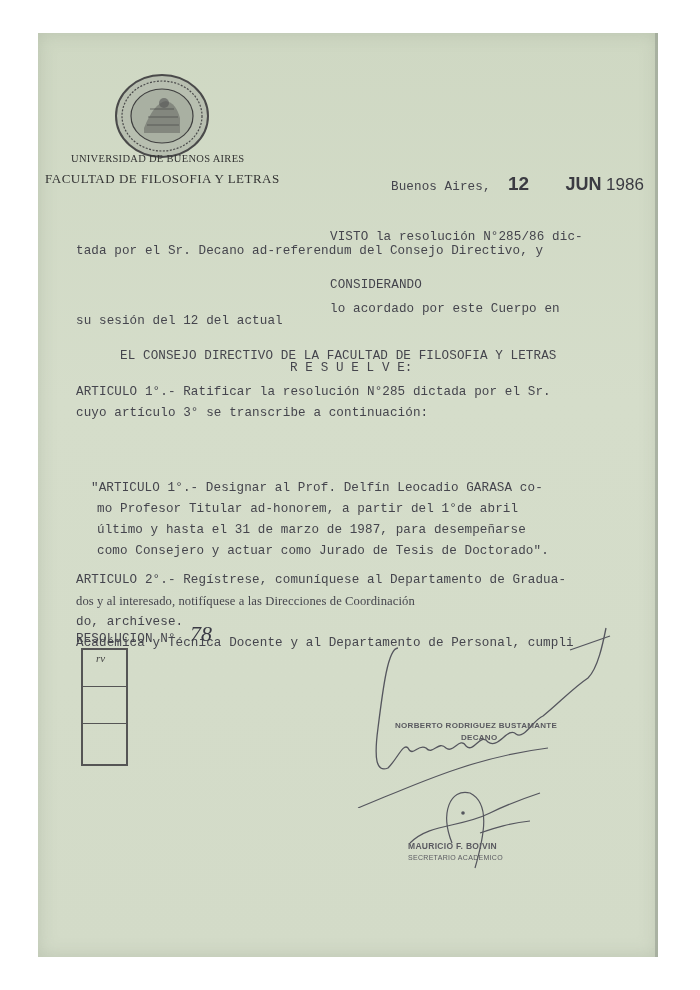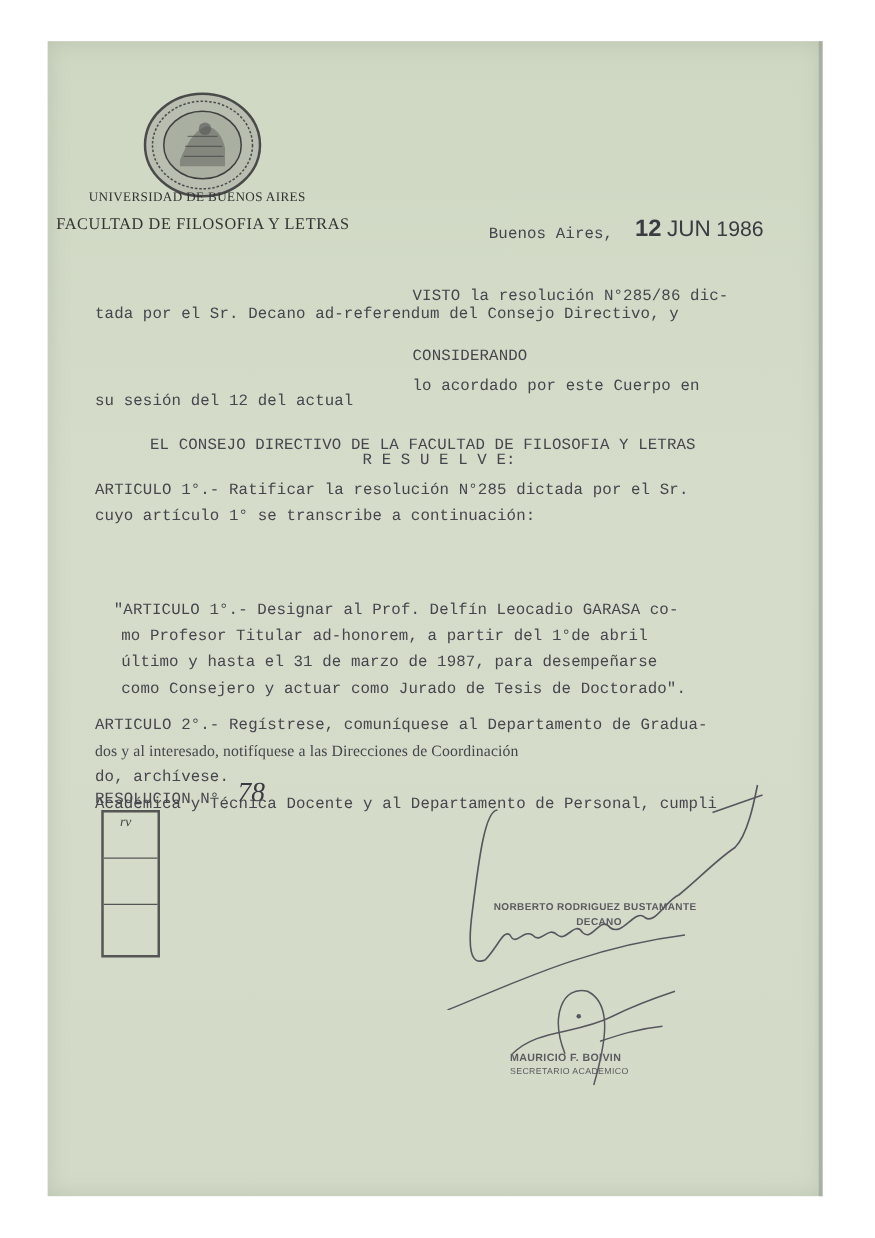--- a/index.html
+++ b/index.html
@@ -41,36 +41,36 @@
     <path d="M36 36 L60 36 M34 44 L64 44 M33 52 L65 52" stroke="#3f3f3f" stroke-width="1" opacity=".6"></path>
     <circle cx="50" cy="30" r="5" fill="#555" opacity=".6"></circle>
   </svg>
 
   <div class="abs serif hdr1" style="left:33px; top:120px;">UNIVERSIDAD DE BUENOS AIRES</div>
   <div class="abs serif hdr2" style="left:7px; top:138px;">FACULTAD DE FILOSOFIA Y LETRAS</div>
 
   <div class="abs mono typed" style="left:353px; top:147px;">Buenos Aires,</div>
   <div class="abs sans" style="left:470px; top:140px;">
     <span class="stamp">12</span>
-    <span class="stamp" style="font-weight:normal; font-size:18px;">JUN</span>
+    <span class="stamp" style="font-weight:bold; font-size:18px;margin-left:32px;">JUN</span>
     <span class="stamp-year">1986</span>
   </div>
 
   <div class="abs mono typed" style="left:292px; top:197px;">VISTO la resolución N°285/86 dic-</div>
   <div class="abs mono typed" style="left:38px; top:211px;">tada por el Sr. Decano ad-referendum del Consejo Directivo, y</div>
   <div class="abs mono typed" style="left:292px; top:245px;">CONSIDERANDO</div>
   <div class="abs mono typed" style="left:292px; top:269px;">lo acordado por este Cuerpo en</div>
   <div class="abs mono typed" style="left:38px; top:281px;">su sesión del 12 del actual</div>
 
   <div class="abs mono typed" style="left:82px; top:316px;">EL CONSEJO DIRECTIVO DE LA FACULTAD DE FILOSOFIA Y LETRAS</div>
   <div class="abs mono typed" style="left:252px; top:328px;">R E S U E L V E:</div>
 
   <div class="abs" style="left:38px; top:349px;">
     <div class="mono typed" style="line-height:21px;">ARTICULO 1°.- Ratificar la resolución N°285 dictada por el Sr.</div>
-    <div class="mono typed" style="line-height:21px;">cuyo artículo 1° se transcribe a continuación:</div>
+    <div class="mono typed" style="line-height:21px;">cuyo artículo 3° se transcribe a continuación:</div>
   </div>
 
   <div class="abs" style="left:53px; top:445px;">
     <div class="mono typed" style="line-height:21px;">"ARTICULO 1°.- Designar al Prof. Delfín Leocadio GARASA co-</div>
     <div class="mono typed" style="line-height:21px; padding-left:6px;">mo Profesor Titular ad-honorem, a partir del 1°de abril</div>
     <div class="mono typed" style="line-height:21px; padding-left:6px;">último y hasta el 31 de marzo de 1987, para desempeñarse</div>
     <div class="mono typed" style="line-height:21px; padding-left:6px;">como Consejero y actuar como Jurado de Tesis de Doctorado".</div>
   </div>
 
   <div class="abs" style="left:38px; top:537px;">

